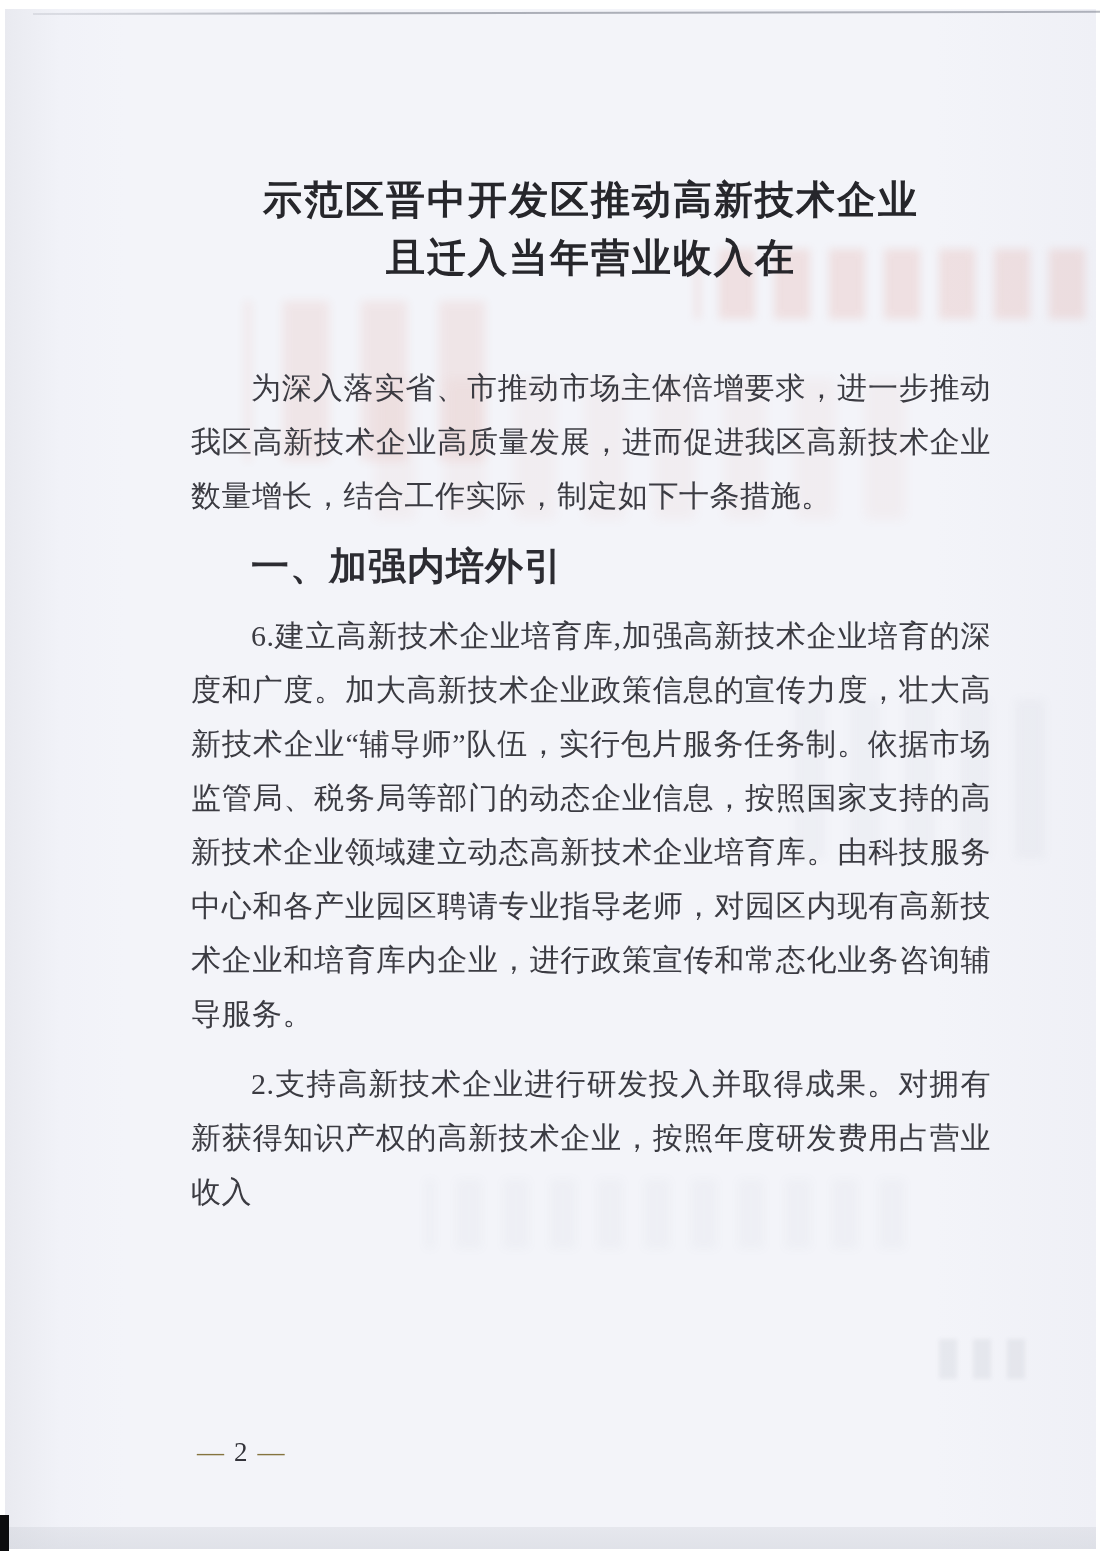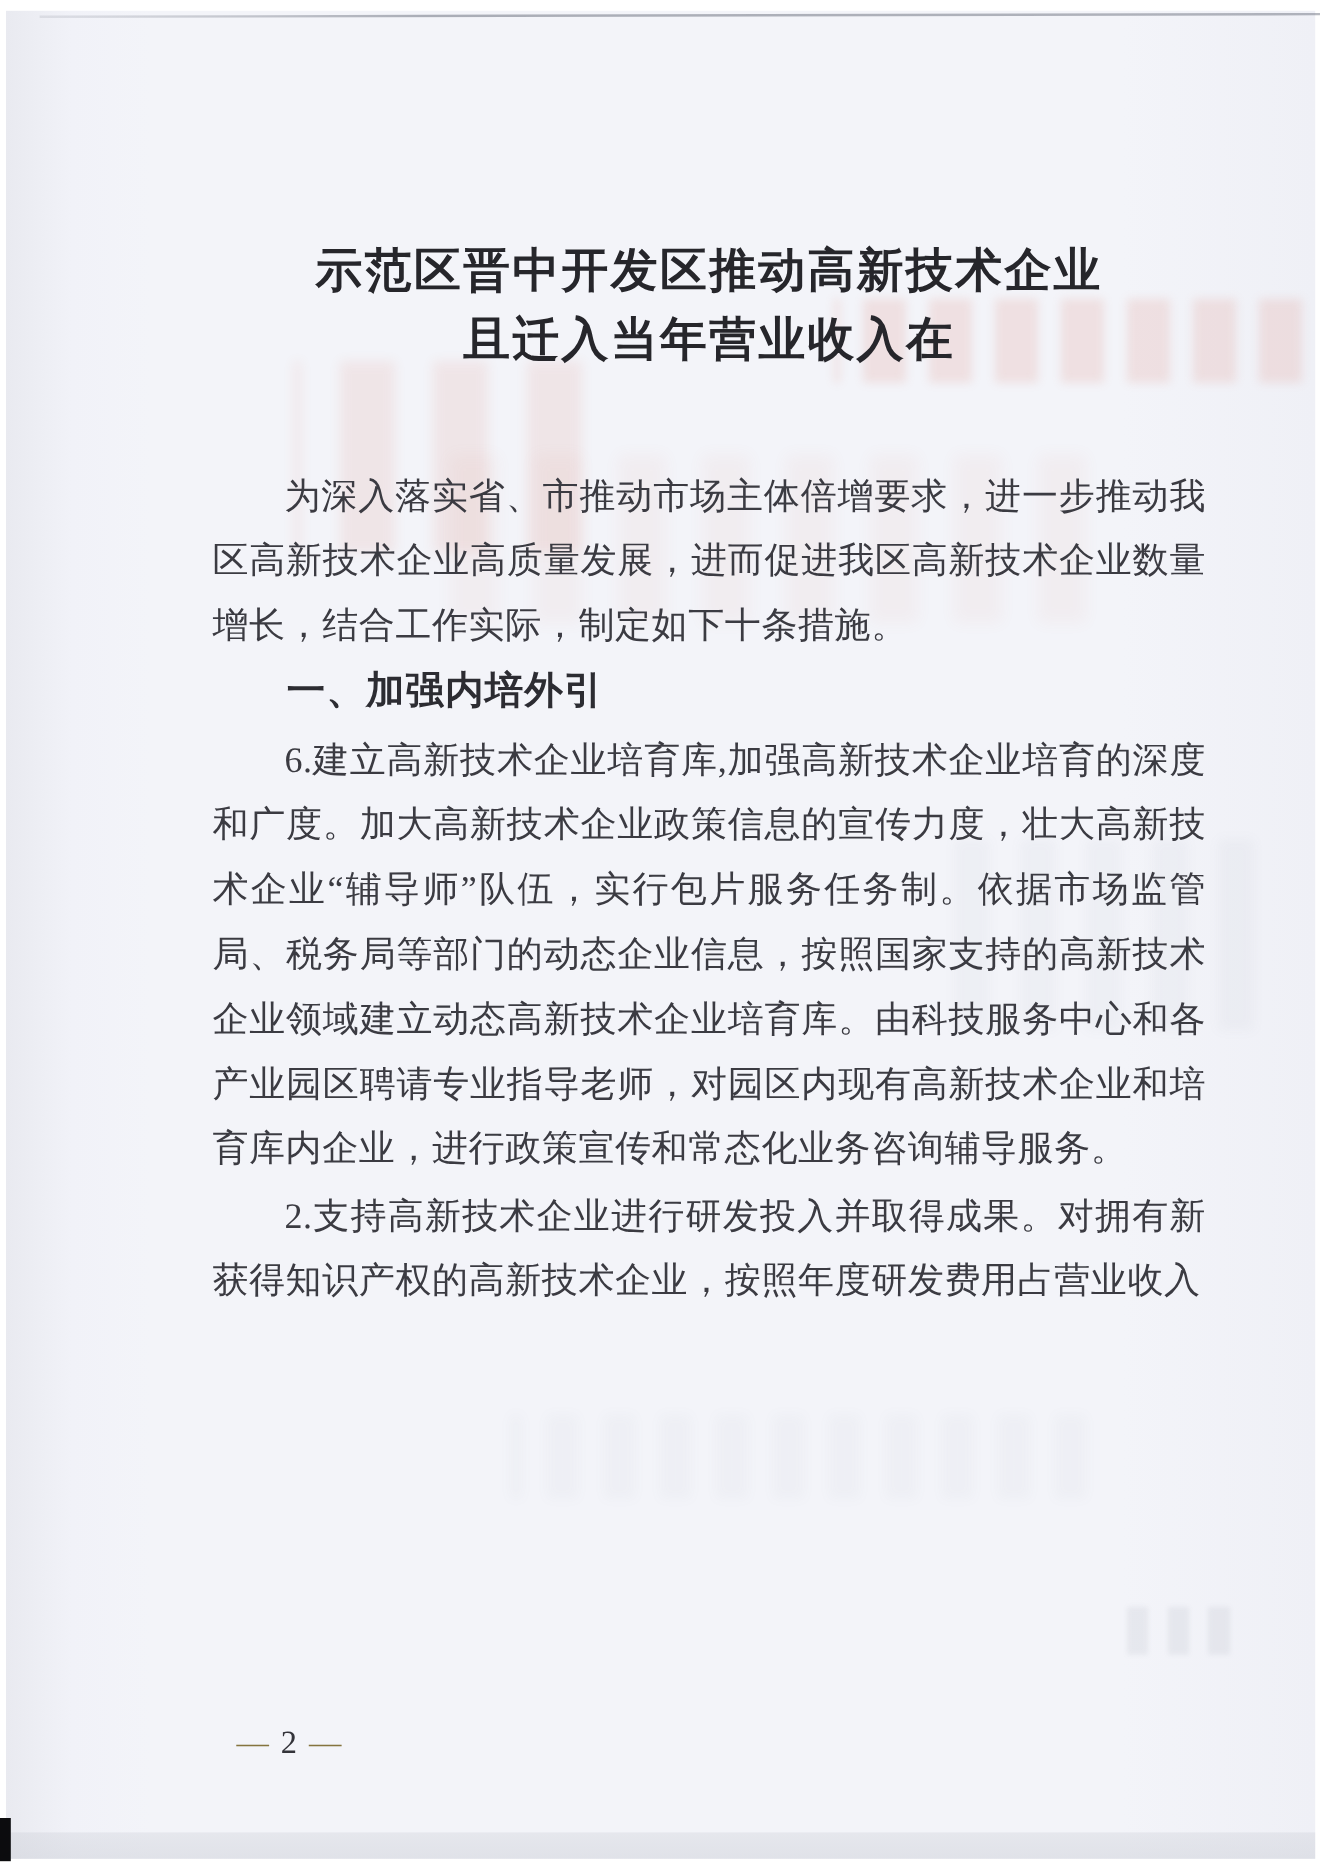--- a/index.html
+++ b/index.html
@@ -46,36 +46,36 @@
   .bleed-gray-b{
     top:1170px;left:420px;width:480px;height:70px;opacity:.25;filter:blur(5px);
     background:repeating-linear-gradient(90deg,rgba(120,128,145,.17) 0 26px,rgba(120,128,145,0) 26px 47px);
   }
   .bleed-gray-c{
     top:1330px;left:930px;width:90px;height:40px;opacity:.35;filter:blur(2px);
     background:repeating-linear-gradient(90deg,rgba(100,108,125,.25) 0 18px,rgba(100,108,125,0) 18px 34px);
   }
   
   .content{
-    position:absolute;left:170px;top:188px;width:832px;
+    position:absolute;left:170px;top:162px;width:832px;
     color:#3b3b42;font-size:30px;line-height:54px;letter-spacing:.5px;
   }
   .doc-title{
     margin:0 0 74px 0;text-align:center;color:#26262b;
     font-family:"Liberation Sans","DejaVu Sans",sans-serif;
     font-weight:bold;font-size:39px;line-height:58px;letter-spacing:2px;
   }
   .doc-title .t-line{display:block;}
   .para{
-    margin:2px;text-align:justify;text-justify:inter-character;text-indent:2em;
+    margin:16px;text-align:justify;text-justify:inter-character;text-indent:2em;
   }
   .heading{
-    margin:0;font-size:32px;line-height:54px;text-indent:2em;
+    margin:0;font-size:38px;line-height:54px;text-indent:2em;
     color:#2c2c32;font-weight:bold;
-    font-family:Liberation Mono, monospace;letter-spacing:1px;
+    font-family:Liberation Serif, serif;letter-spacing:1px;
   }
   .page-number{
     position:absolute;left:192px;top:1428px;
     font-size:27px;color:#3c3c42;letter-spacing:2px;white-space:nowrap;
   }
   .page-number .dash{color:#85743f;}
   .page-number .num{padding:0 8px;color:#33333a;}
 </style>
 </head>
 <body>

